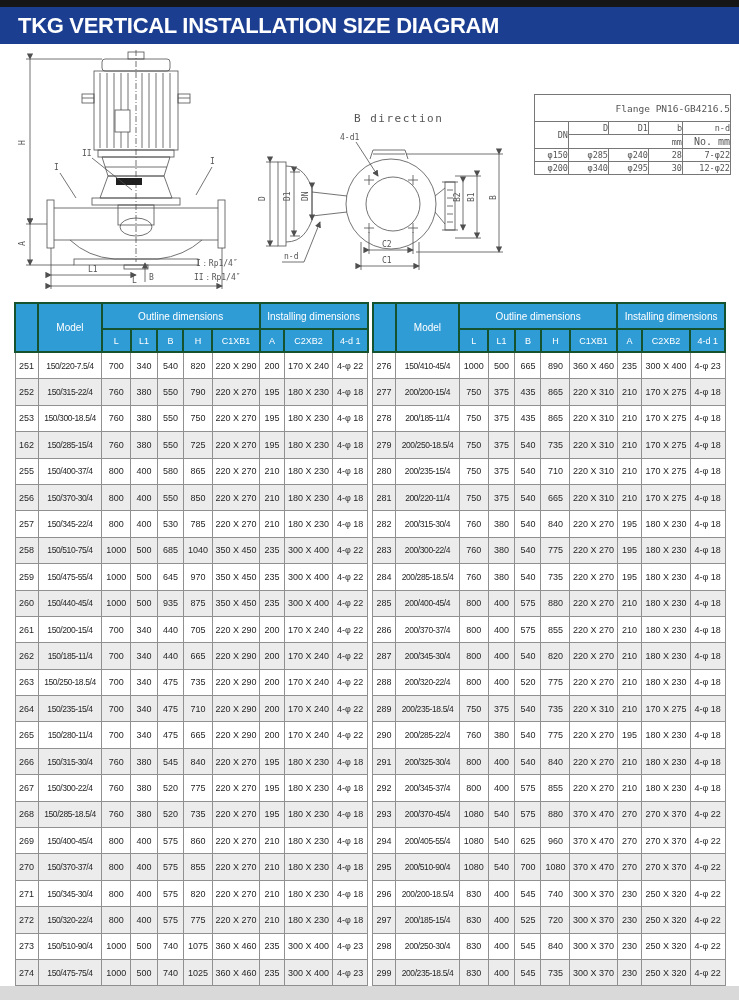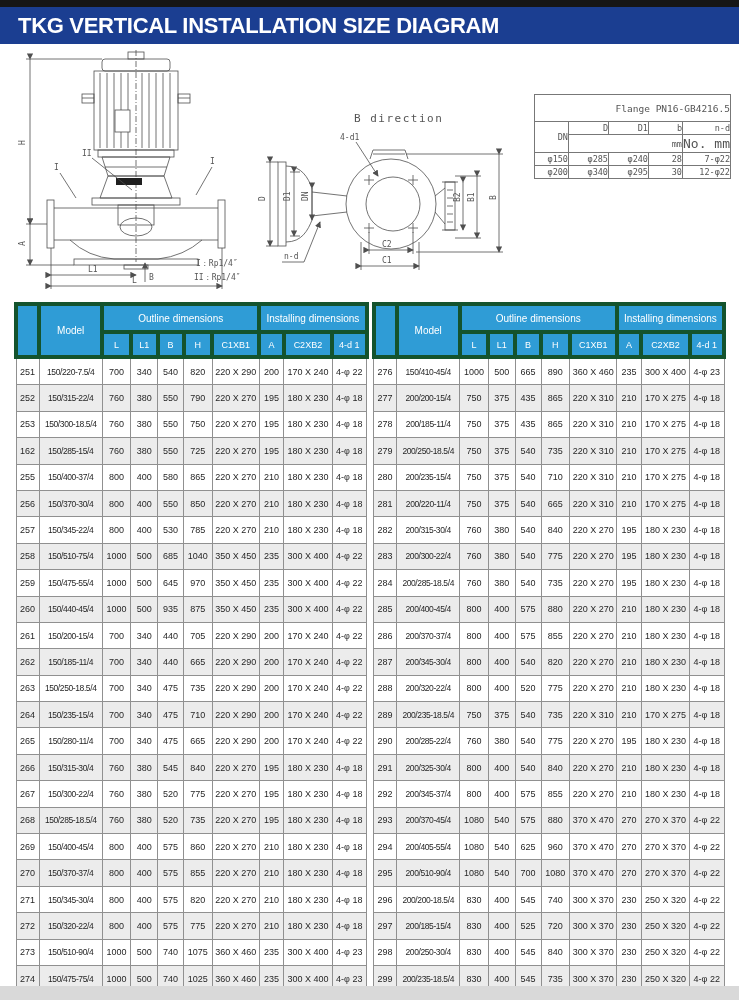--- a/index.html
+++ b/index.html
@@ -18,28 +18,28 @@
   svg .ln{stroke:#4f4f4f;stroke-width:0.8;fill:none;}
   svg .fillb{fill:#1f1f1f;stroke:none;}
   svg text{fill:#555;font-family:"DejaVu Sans Mono",monospace;font-size:8px;}
   svg text.big{font-size:11px;letter-spacing:1.5px;}
 
   
   .flange-table{position:absolute;left:534px;top:94px;width:196px;border-collapse:collapse;
      table-layout:fixed;font-family:"DejaVu Sans Mono",monospace;font-size:8.5px;color:#555;background:#fff;}
   .flange-table th,.flange-table td{border:1px solid #777;text-align:right;padding:1px 0;font-weight:normal;}
   .flange-table .title-cell{font-size:9.5px;height:24px;}
-  .flange-table .unit-small{font-size:13px;}
+  .flange-table .unit-small{font-size:10px;}
 
   
   .main-tables{position:absolute;left:14px;top:302px;width:712px;display:flex;gap:3px;}
   .dim-table{flex:1;border-collapse:collapse;table-layout:fixed;
      font-family:"Liberation Sans",sans-serif;font-size:9px;color:#262626;background:#fff;}
   .dim-table th{background:var(--header-blue,#2f9cd6);color:#fff;font-weight:normal;
-     border:4px solid #14532d;padding:0;}
+     border:2px solid #14532d;padding:0;}
   .dim-table thead tr.h1 th{font-size:10px;height:24px;}
   .dim-table thead tr.h2 th{font-size:9px;height:21px;}
   .dim-table td{border:1px solid #909090;text-align:center;height:25.4px;padding:0;
      overflow:hidden;white-space:nowrap;}
   .dim-table tr.alt td{background:var(--row-alt,#ececec);}
   .dim-table td.model{font-size:8.5px;letter-spacing:-0.4px;}
 </style>
 </head>
 <body>
 

